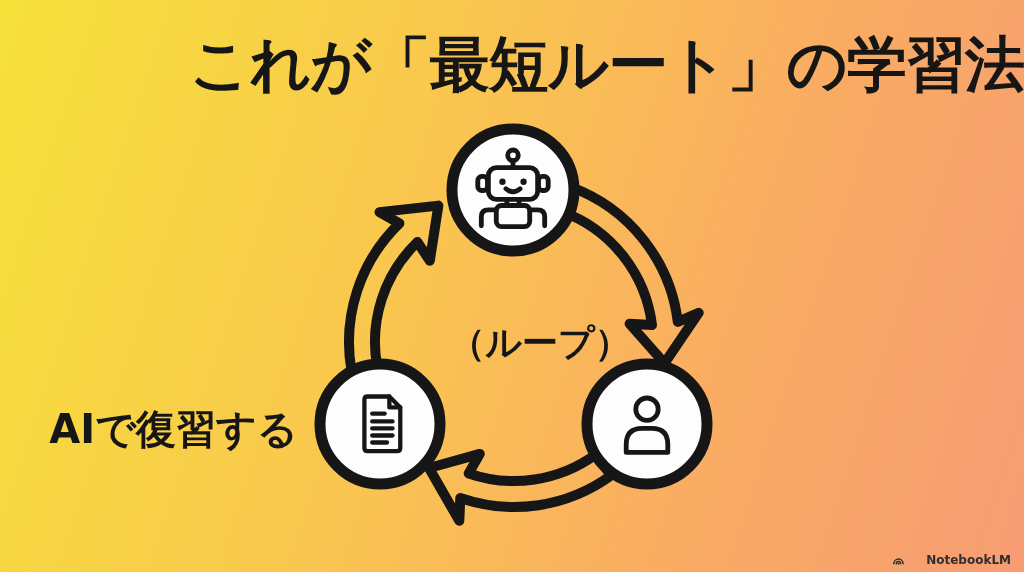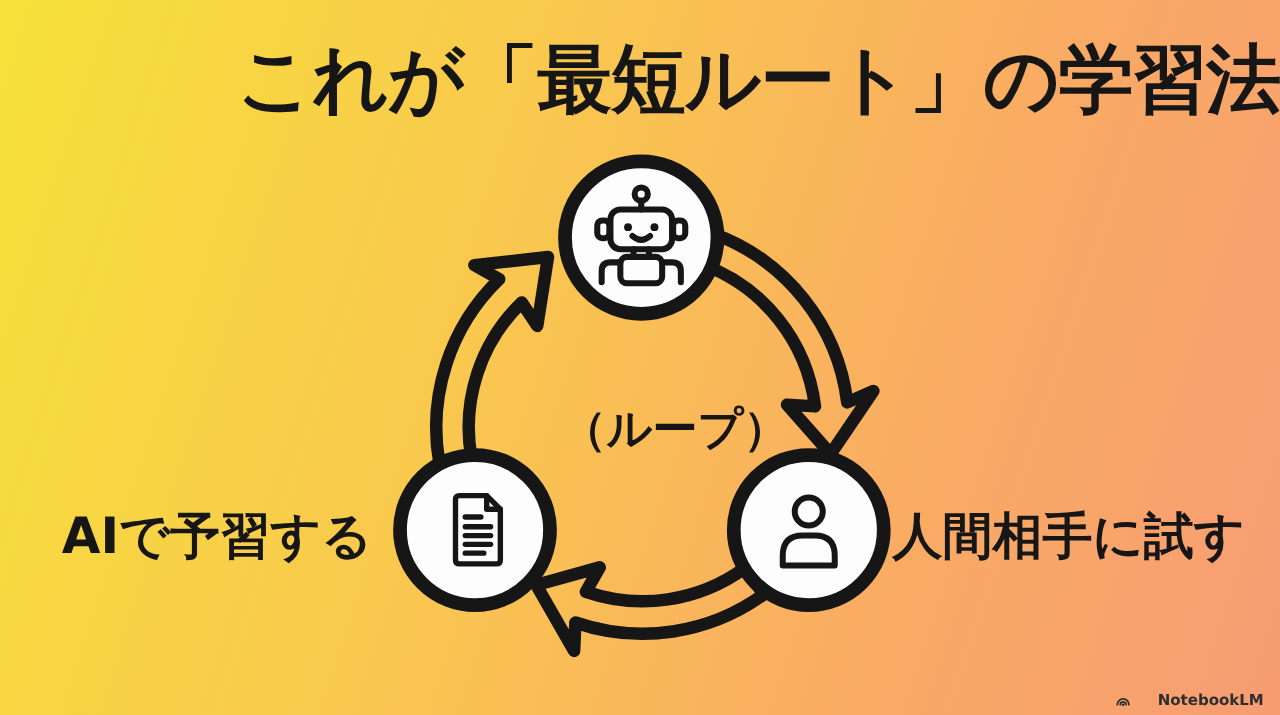--- a/index.html
+++ b/index.html
@@ -88,22 +88,21 @@
     </g>
 
     <g transform="translate(607,382) scale(0.8)" fill="none" stroke="#161616" stroke-width="6" stroke-linecap="round" stroke-linejoin="round">
       <circle cx="50" cy="34" r="14"></circle>
       <path d="M24,88 V78 Q24,58 44,58 H56 Q76,58 76,78 V88 Z"></path>
     </g>
   </svg>
 
   <div class="loop-caption">（ループ）</div>
 
-  <div class="node-label label-human">人間相手に試す</div>
-  <div class="node-label label-review">AIで予習する</div>
+  <div class="node-label label-review">AIで復習する</div>
 
   <div class="watermark">
     <svg width="13" height="13" viewBox="0 0 14 14">
       <g fill="none" stroke="#2e2e2e" stroke-width="1.6" stroke-linecap="round">
         <path d="M2,10.5 A5,5 0 0 1 12,10.5"></path>
         <path d="M4.6,10.5 A2.4,2.4 0 0 1 9.4,10.5"></path>
       </g>
       <circle cx="7" cy="10.5" r="1.1" fill="#2e2e2e"></circle>
     </svg>
     <span>NotebookLM</span>

